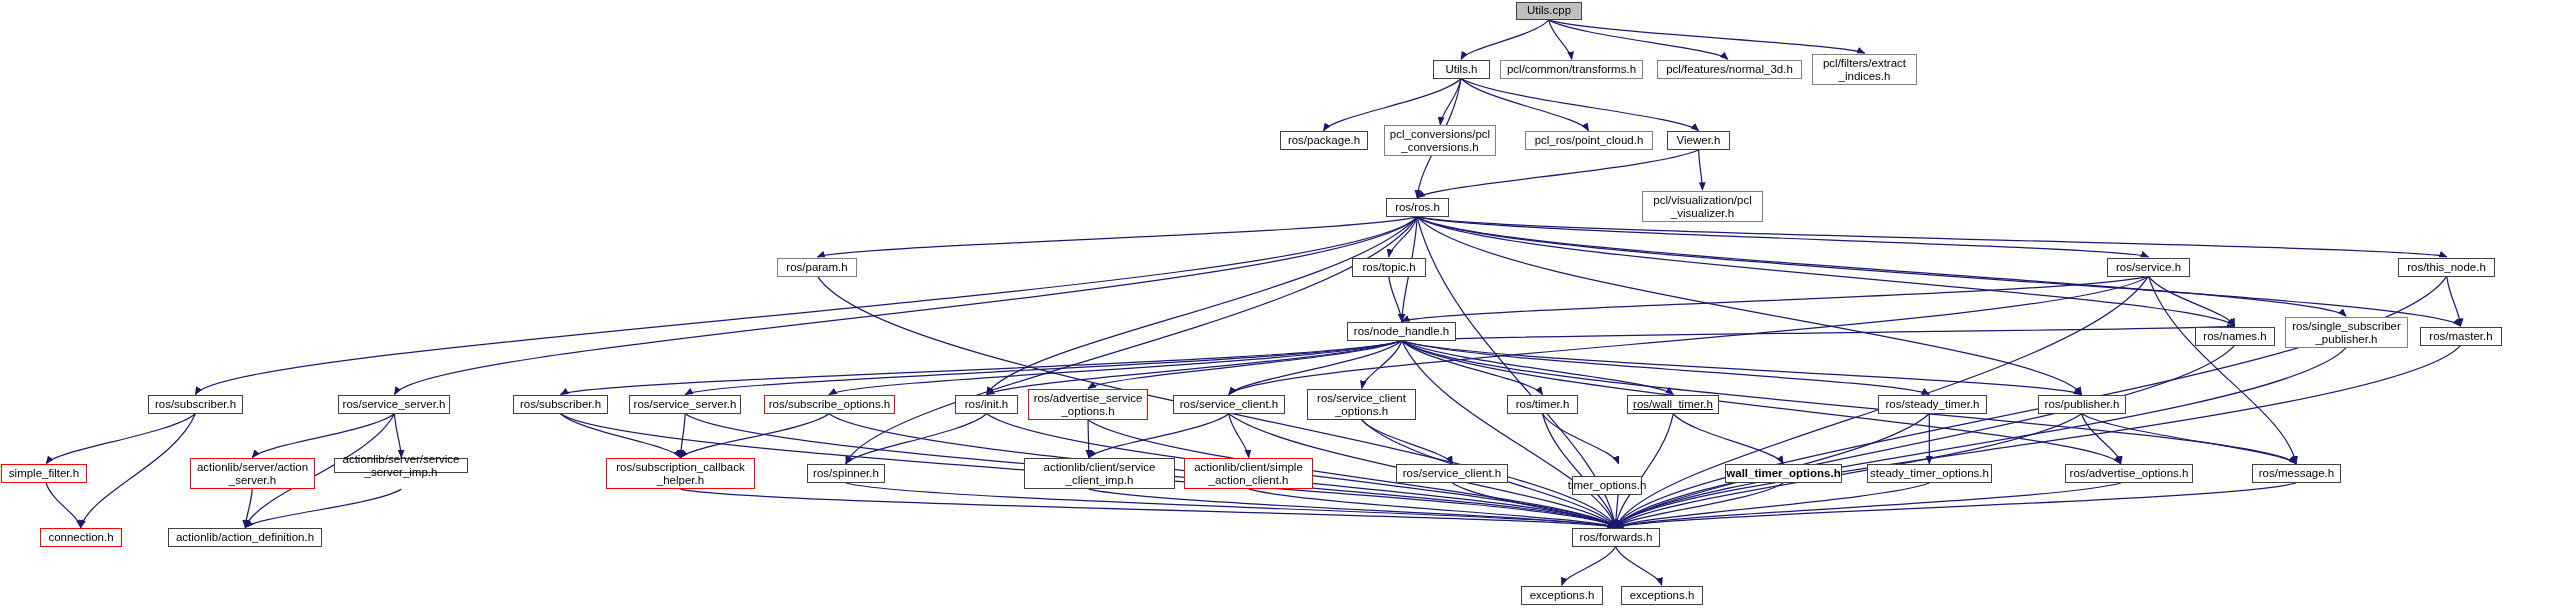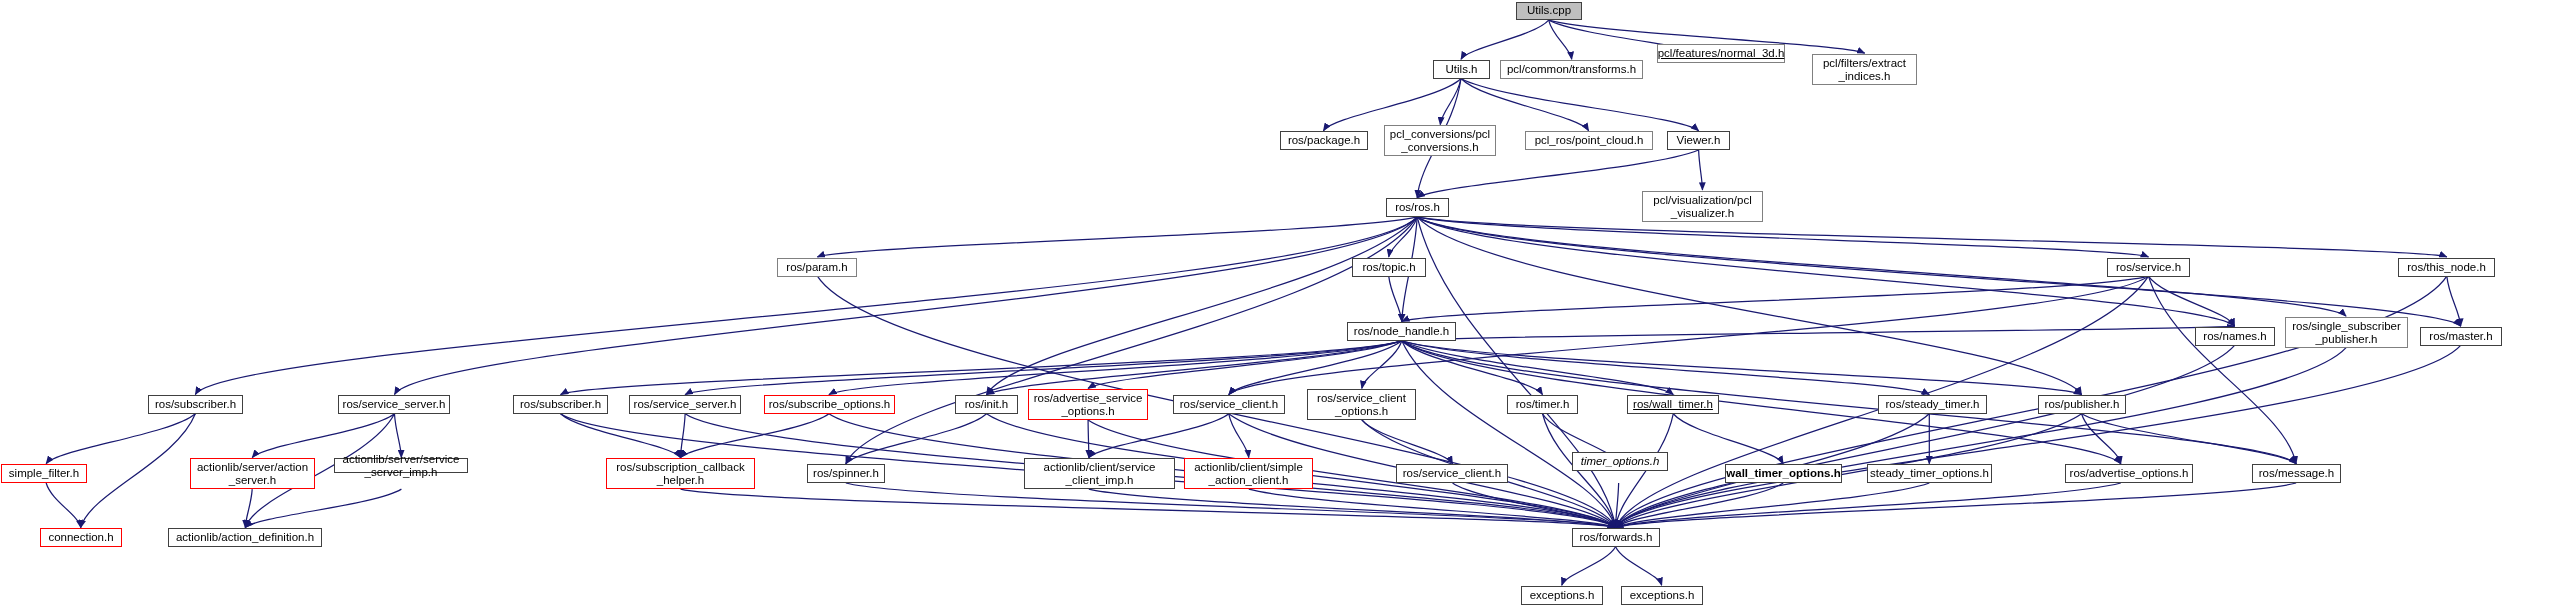--- a/index.html
+++ b/index.html
@@ -119,21 +119,21 @@
         <path d="M3200,449 C3112,548.54 2141,614.9 2101,686" marker-end="url(#ah)"></path>
         <path d="M1063,359 C1151,496.34000000000003 2061,587.9 2101,686" marker-end="url(#ah)"></path>
         <path d="M2101,711 C2089.45,732 2036.25,746 2031,761" marker-end="url(#ah)"></path>
         <path d="M2101,711 C2110.9,732 2156.5,746 2161,761" marker-end="url(#ah)"></path>
       </g>
   </svg>
   <div id="node-layer">
       <div class="node root" style="left: 1516px; top: 1.5px; width: 66px; height: 18.5px;">Utils.cpp</div>
       <div class="node dark" style="left: 1433px; top: 60px; width: 57px; height: 18.5px;">Utils.h</div>
       <div class="node" style="left: 1500px; top: 60px; width: 143px; height: 18.5px;">pcl/common/transforms.h</div>
-      <div class="node" style="left: 1657px; top: 44px; width: 128px; height: 18.5px; text-decoration: underline;">pcl/features/normal_3d.h</div>
+      <div class="node" style="left: 1657px; top: 60px; width: 145px; height: 18.5px;">pcl/features/normal_3d.h</div>
       <div class="node" style="left: 1812px; top: 54px; width: 105px; height: 31px;">pcl/filters/extract
 _indices.h</div>
       <div class="node dark" style="left: 1280px; top: 131px; width: 88px; height: 18.5px;">ros/package.h</div>
       <div class="node" style="left: 1384px; top: 125px; width: 112px; height: 31px;">pcl_conversions/pcl
 _conversions.h</div>
       <div class="node" style="left: 1525px; top: 131px; width: 128px; height: 18.5px;">pcl_ros/point_cloud.h</div>
       <div class="node dark" style="left: 1667px; top: 131px; width: 63px; height: 18.5px;">Viewer.h</div>
       <div class="node" style="left: 1642px; top: 191px; width: 121px; height: 31px;">pcl/visualization/pcl
 _visualizer.h</div>
       <div class="node dark" style="left: 1386px; top: 198px; width: 63px; height: 18.5px;">ros/ros.h</div>
@@ -167,21 +167,21 @@
       <div class="node dark" style="left: 334px; top: 458px; width: 134px; height: 15px;">actionlib/server/service
 _server_imp.h</div>
       <div class="node red" style="left: 606px; top: 458px; width: 149px; height: 31px;">ros/subscription_callback
 _helper.h</div>
       <div class="node dark" style="left: 807px; top: 464px; width: 78px; height: 18.5px;">ros/spinner.h</div>
       <div class="node dark" style="left: 1024px; top: 458px; width: 151px; height: 31px;">actionlib/client/service
 _client_imp.h</div>
       <div class="node red" style="left: 1184px; top: 458px; width: 129px; height: 31px;">actionlib/client/simple
 _action_client.h</div>
       <div class="node dark" style="left: 1396px; top: 464px; width: 112px; height: 18.5px;">ros/service_client.h</div>
-      <div class="node dark" style="left: 1572px; top: 452px; width: 96px; height: 18.5px; font-style: italic;">timer_options.h</div>
+      <div class="node dark" style="left: 1572px; top: 476px; width: 70px; height: 18.5px;">timer_options.h</div>
       <div class="node dark" style="left: 1725px; top: 464px; width: 117px; height: 18.5px; font-weight: bold;">wall_timer_options.h</div>
       <div class="node dark" style="left: 1867px; top: 464px; width: 125px; height: 18.5px;">steady_timer_options.h</div>
       <div class="node dark" style="left: 2057px; top: 464px; width: 128px; height: 18.5px; margin-left: 8px;">ros/advertise_options.h</div>
       <div class="node dark" style="left: 2252px; top: 464px; width: 89px; height: 18.5px;">ros/message.h</div>
       <div class="node red" style="left: 40px; top: 528px; width: 82px; height: 18.5px;">connection.h</div>
       <div class="node dark" style="left: 168px; top: 528px; width: 154px; height: 18.5px;">actionlib/action_definition.h</div>
       <div class="node dark" style="left: 1572px; top: 528px; width: 88px; height: 18.5px;">ros/forwards.h</div>
       <div class="node dark" style="left: 1521px; top: 586px; width: 82px; height: 18.5px;">exceptions.h</div>
       <div class="node dark" style="left: 1621px; top: 586px; width: 82px; height: 18.5px;">exceptions.h</div>
     </div>

